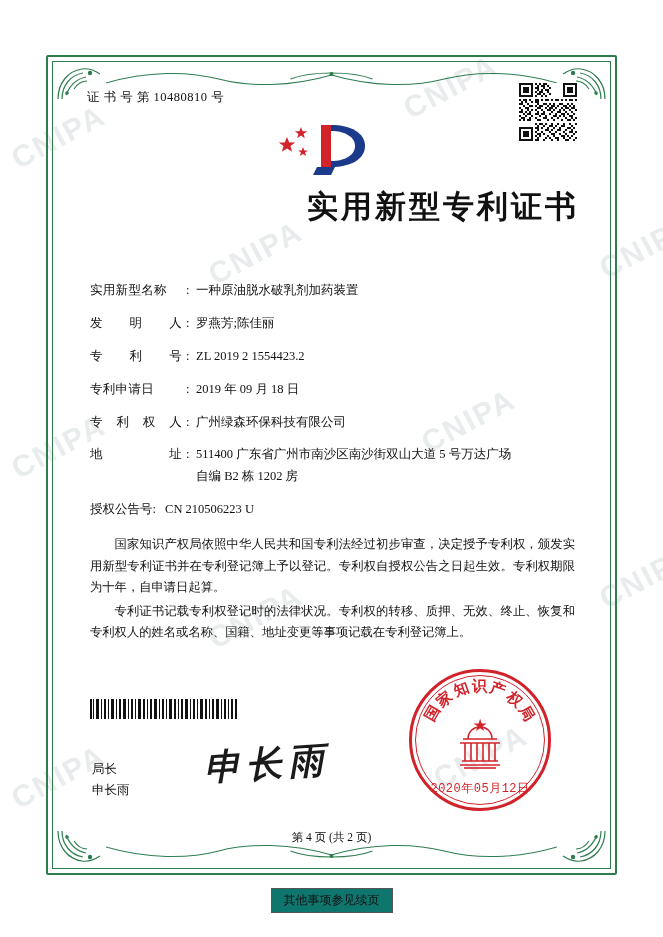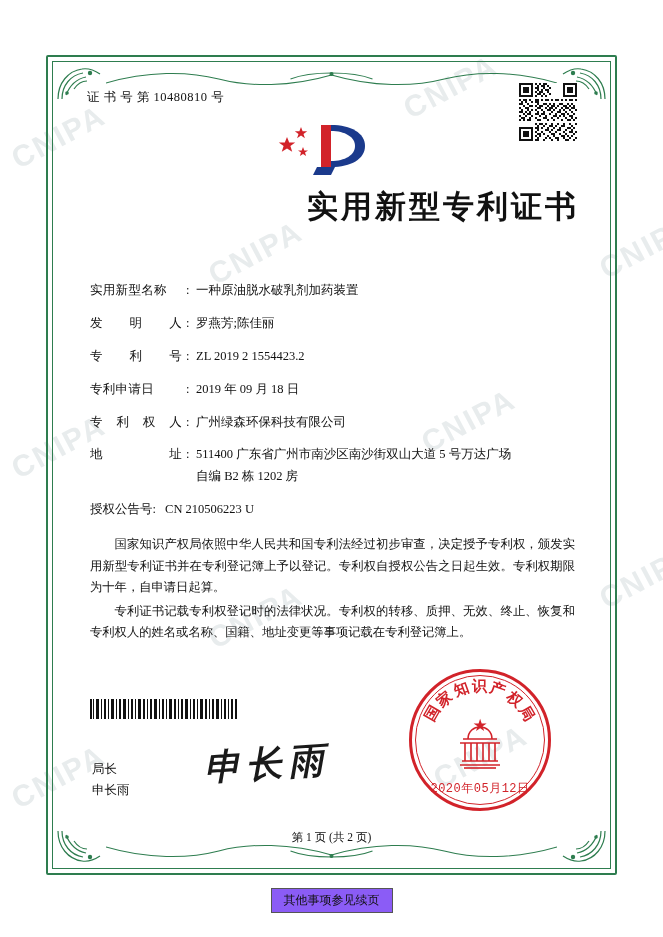--- a/index.html
+++ b/index.html
@@ -272,21 +272,21 @@
     top: 888px;
     text-align: center;
     z-index: 3;
   }
   .footer-note span {
     display: inline-block;
     border: 1px solid #555;
     padding: 3px 12px;
     font-size: 12px;
     color: #111;
-    background: #8b5cf6;
+    background: #0f766e;
   }
 </style>
 </head>
 <body>
 
 <div id="watermarks">
     <div class="wm" style="left: 8px; top: 120px;">CNIPA</div>
     <div class="wm" style="left: 8px; top: 430px;">CNIPA</div>
     <div class="wm" style="left: 8px; top: 760px;">CNIPA</div>
     <div class="wm" style="left: 205px; top: 236px;">CNIPA</div>
@@ -729,20 +729,20 @@
           <path d="M8 22 L48 22"></path>
           <path d="M11 18 L45 18"></path>
           <path d="M16 18 C16 10 22 6 28 6 C34 6 40 10 40 18"></path>
           <path d="M8 44 L48 44"></path>
           <path d="M12 47 L44 47"></path>
         </svg>
       </div>
       <div class="seal-date">2020年05月12日</div>
     </div>
 
-    <div class="page-no">第 1 页 (共 2 页)</div>
+    <div class="page-no">第 4 页 (共 2 页)</div>
 
   </div>
 </div>
 
 <div class="footer-note">
   <span>其他事项参见续页</span>
 </div>
 
 </body></html>

